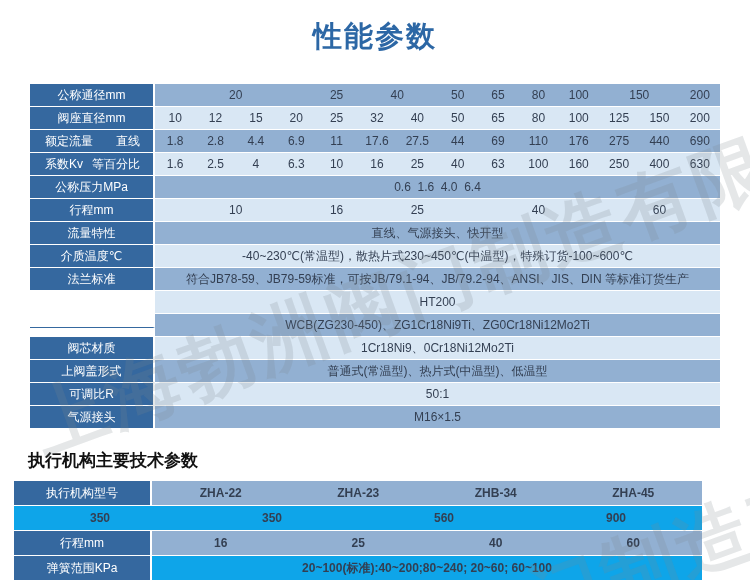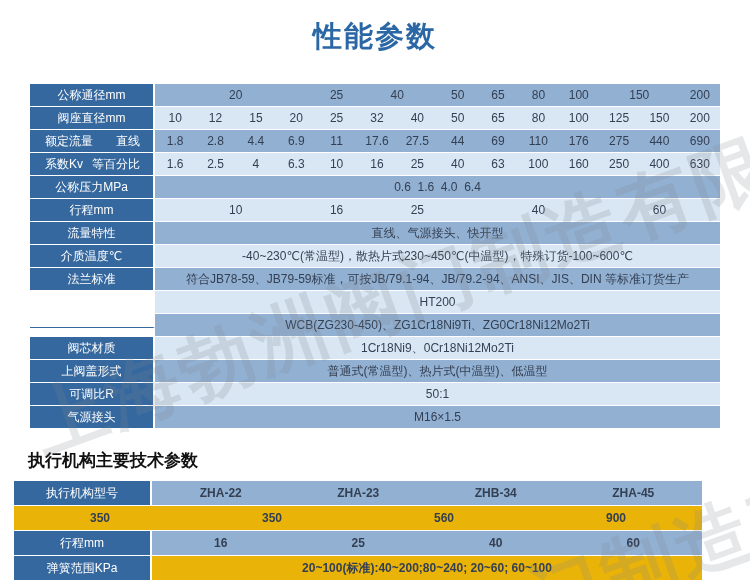--- a/index.html
+++ b/index.html
@@ -38,21 +38,21 @@
   
   #t2{position:absolute;left:14px;top:481px;width:688px;z-index:1;}
   .r2{display:flex;height:25px;}
   .lbl2{
     flex:0 0 138px;width:138px;background:#35689f;color:#fff;font-size:12px;
     display:flex;align-items:center;justify-content:center;
     border-right:2px solid #fff;border-bottom:1px solid #fff;
   }
   .data2{flex:1;display:grid;grid-template-columns:repeat(4,1fr);border-bottom:1px solid #fff;font-weight:bold;}
   .band-m .data2{background:#92b0d2;}
-  .band-l .data2{background:#eab308;}
+  .band-l .data2{background:#0ea5e9;}
   
   .watermark{
     position:absolute;white-space:nowrap;z-index:3;pointer-events:none;
     font-size:74px;font-weight:bold;letter-spacing:4px;
     color:rgba(125,133,142,0.20);
     transform:rotate(-20deg);transform-origin:0 50%;
   }
   #wm1{left:35px;top:380px;}
   #wm2{left:165px;top:690px;}
 </style>

